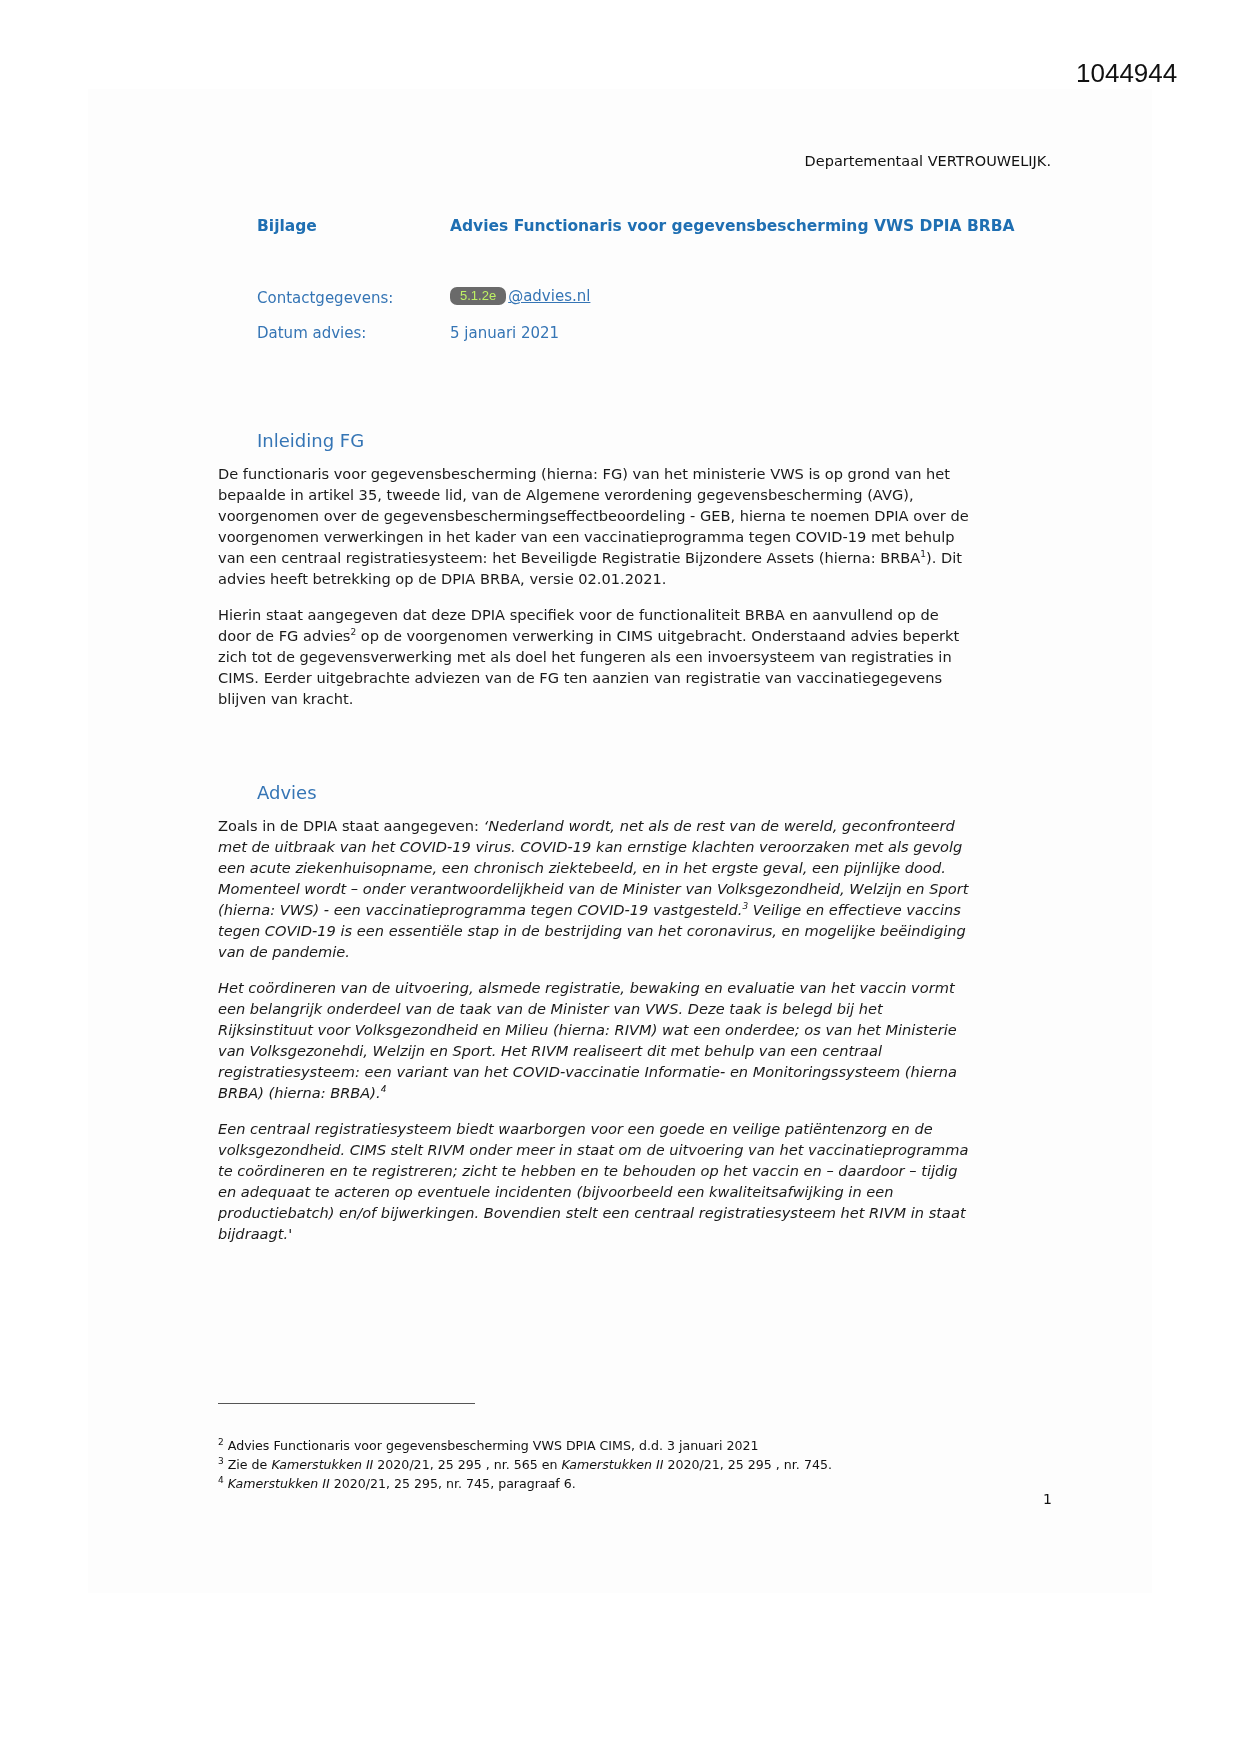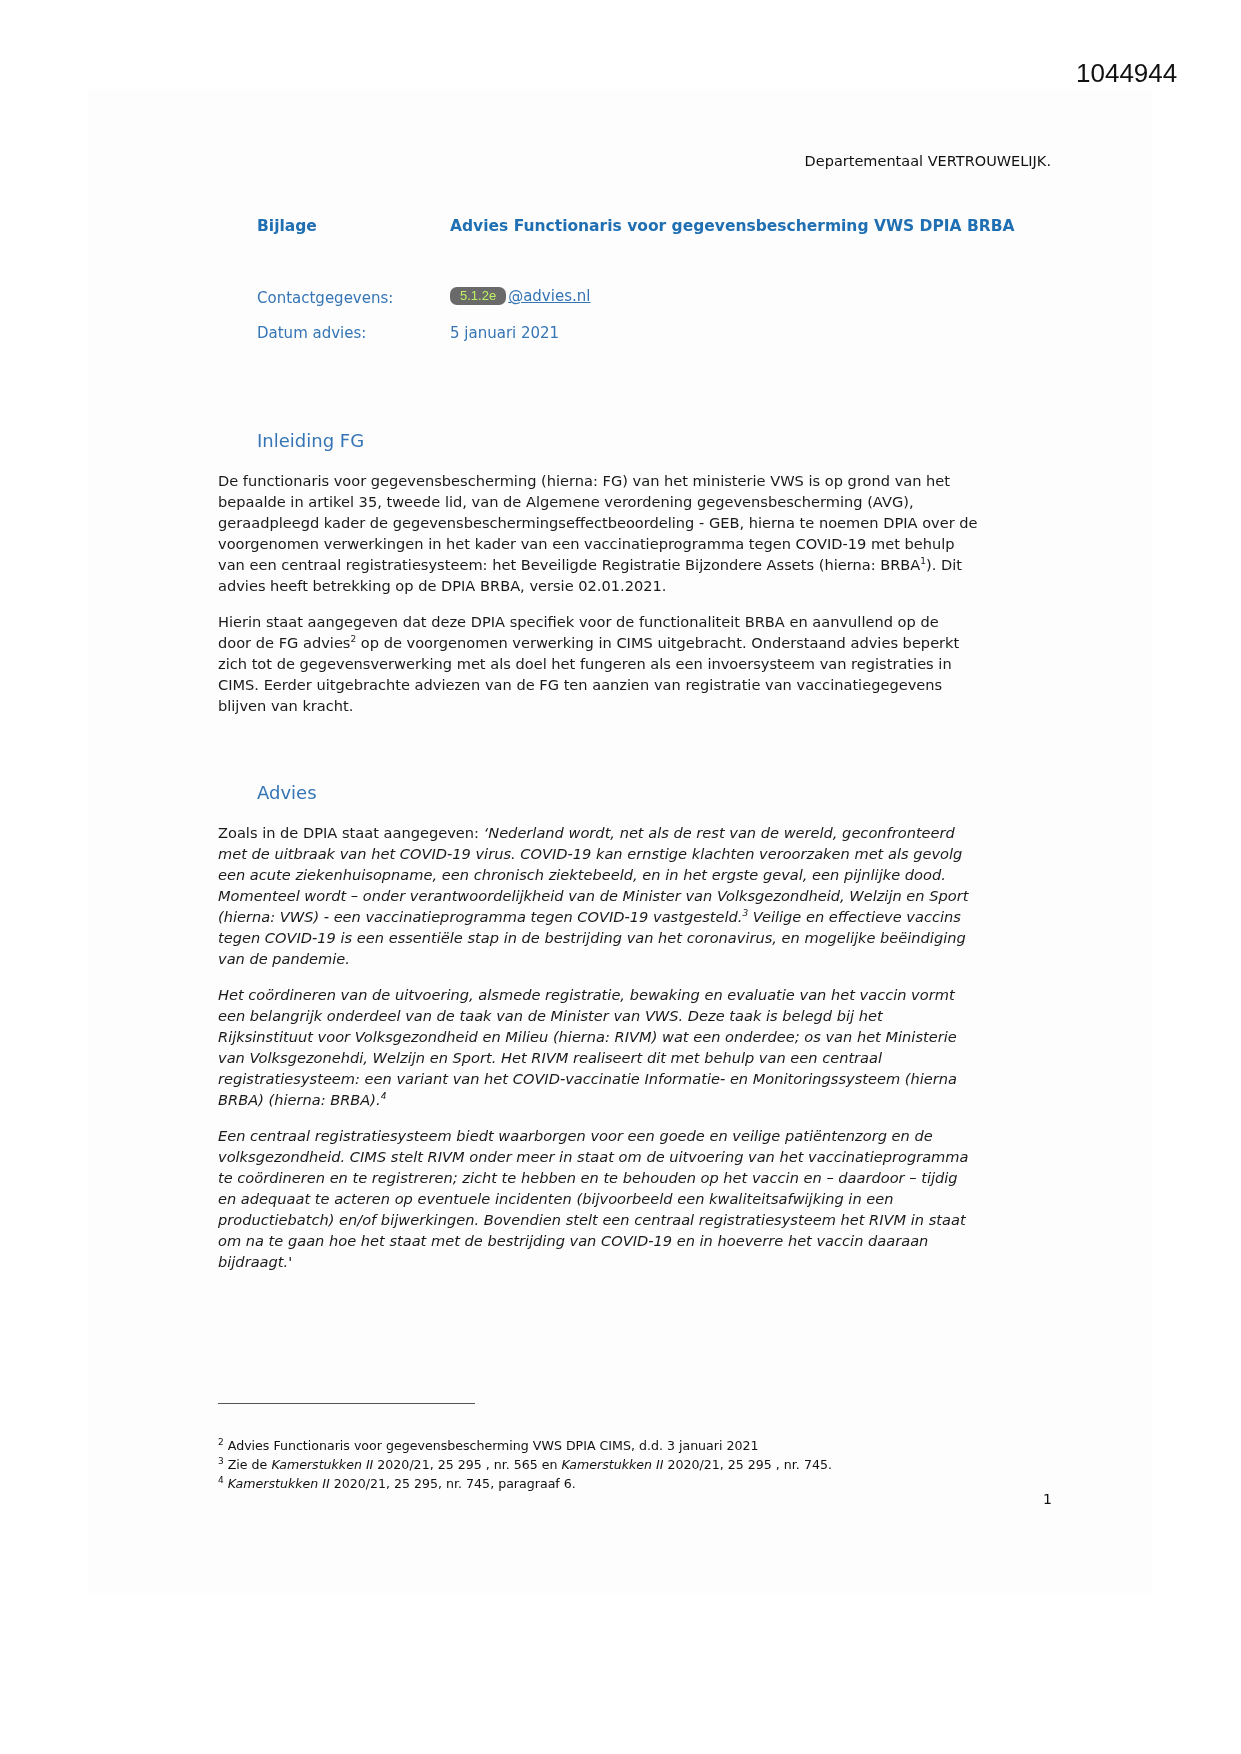--- a/index.html
+++ b/index.html
@@ -27,21 +27,21 @@
   .meta { font-size: 15px; color: #3575b5; }
   .redact {
     display: inline-block; background: #6a6a6a; color: #bef264;
     font-family: "Liberation Sans", sans-serif; font-size: 13px;
     padding: 1px 10px 2px 10px; margin-right: 2px; vertical-align: 1px; border-radius: 7px;
   }
   .email { text-decoration: underline; color: #3575b5; }
   .section-title { font-size: 18px; color: #3575b5; left: 130px; }
   .para {
     position: absolute; left: 130px; width: 840px;
-    font-size: 14.6px; line-height: 21px; color: #1a1a1a; margin-top: 7px;
+    font-size: 14.6px; line-height: 21px; color: #1a1a1a;
   }
   .para .line { display: block; white-space: nowrap; }
   sup { font-size: 9px; line-height: 0; vertical-align: super; }
   .fn-rule {
     position: absolute; left: 130px; top: 1314px; width: 257px; height: 0;
     border-top: 1px solid #555;
   }
   .footnote {
     position: absolute; left: 130px; font-size: 12.6px; color: #111; white-space: nowrap;
   }
@@ -66,21 +66,21 @@
   </div>
 
   <div class="abs label-col meta" style="top:235px;">Datum advies:</div>
   <div class="abs value-col meta" style="top:235px;">5 januari 2021</div>
 
   <div class="abs section-title" style="top:341px;">Inleiding FG</div>
 
   <div class="para" style="top:374px;">
     <span class="line">De functionaris voor gegevensbescherming (hierna: FG) van het ministerie VWS is op grond van het</span>
     <span class="line">bepaalde in artikel 35, tweede lid, van de Algemene verordening gegevensbescherming (AVG),</span>
-    <span class="line">geraadpleegd kader de gegevensbeschermingseffectbeoordeling - GEB, hierna te noemen DPIA over de</span>
+    <span class="line">voorgenomen over de gegevensbeschermingseffectbeoordeling - GEB, hierna te noemen DPIA over de</span>
     <span class="line">voorgenomen verwerkingen in het kader van een vaccinatieprogramma tegen COVID-19 met behulp</span>
     <span class="line"><span>van een centraal registratiesysteem: het Beveiligde Registratie Bijzondere Assets (hierna: BRBA</span><sup>1</sup><span>). Dit</span></span>
     <span class="line">advies heeft betrekking op de DPIA BRBA, versie 02.01.2021.</span>
   </div>
 
   <div class="para" style="top:515px;">
     <span class="line">Hierin staat aangegeven dat deze DPIA specifiek voor de functionaliteit BRBA en aanvullend op de</span>
     <span class="line"><span>door de FG advies</span><sup>2</sup><span> op de voorgenomen verwerking in CIMS uitgebracht. Onderstaand advies beperkt</span></span>
     <span class="line">zich tot de gegevensverwerking met als doel het fungeren als een invoersysteem van registraties in</span>
     <span class="line">CIMS. Eerder uitgebrachte adviezen van de FG ten aanzien van registratie van vaccinatiegegevens</span>
@@ -107,21 +107,20 @@
     <i class="line">registratiesysteem: een variant van het COVID-vaccinatie Informatie- en Monitoringssysteem (hierna</i>
     <i class="line"><span>BRBA) (hierna: BRBA).</span><sup>4</sup></i>
   </div>
 
   <div class="para" style="top:1029px;">
     <i class="line">Een centraal registratiesysteem biedt waarborgen voor een goede en veilige patiëntenzorg en de</i>
     <i class="line">volksgezondheid. CIMS stelt RIVM onder meer in staat om de uitvoering van het vaccinatieprogramma</i>
     <i class="line">te coördineren en te registreren; zicht te hebben en te behouden op het vaccin en – daardoor – tijdig</i>
     <i class="line">en adequaat te acteren op eventuele incidenten (bijvoorbeeld een kwaliteitsafwijking in een</i>
     <i class="line">productiebatch) en/of bijwerkingen. Bovendien stelt een centraal registratiesysteem het RIVM in staat</i>
-    <i class="line">om na te gaan hoe het staat met de bestrijding van COVID-19 en in hoeverre het vaccin daaraan</i>
     <i class="line">bijdraagt.'</i>
   </div>
 
   <div class="fn-rule"></div>
 
   <div class="footnote" style="top:1349px;">
     <sup>2</sup><span> Advies Functionaris voor gegevensbescherming VWS DPIA CIMS, d.d. 3 januari 2021</span>
   </div>
   <div class="footnote" style="top:1368px;">
     <sup>3</sup><span> Zie de </span><i>Kamerstukken II</i><span> 2020/21, 25 295 , nr. 565 en </span><i>Kamerstukken II</i><span> 2020/21, 25 295 , nr. 745.</span>

